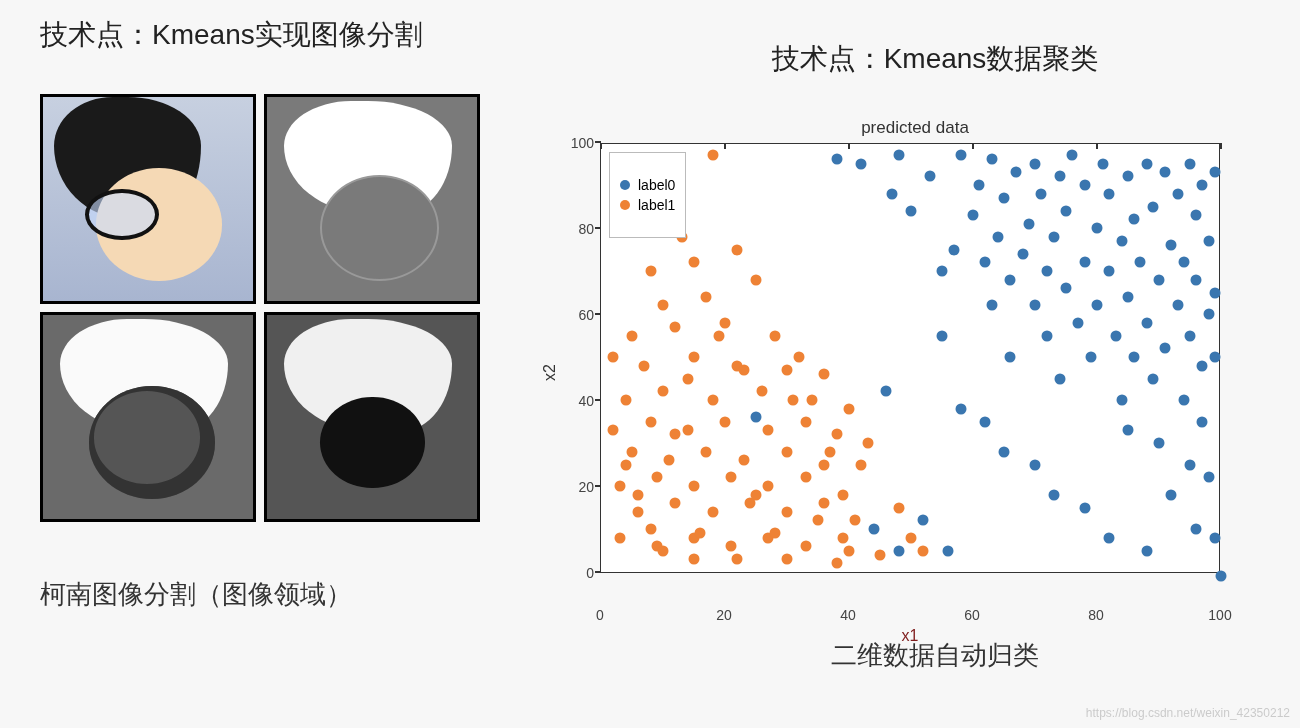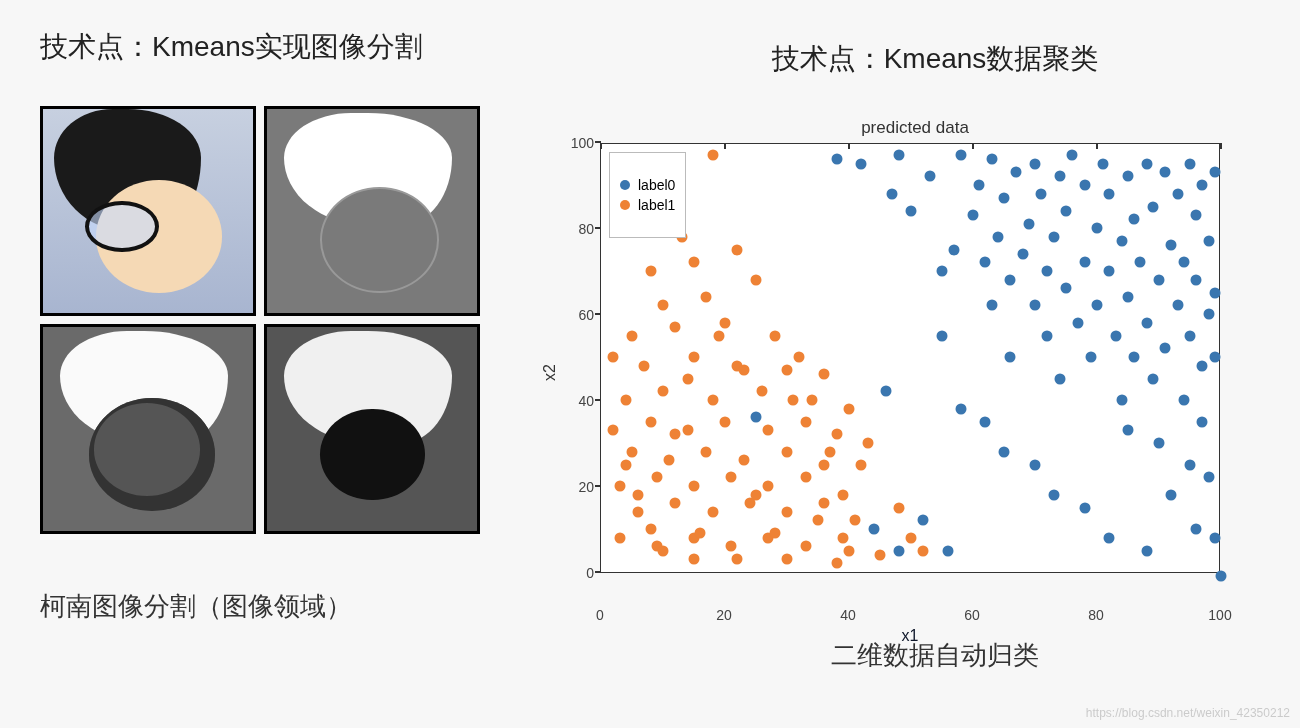--- a/index.html
+++ b/index.html
@@ -11,21 +11,21 @@
       position: relative;
       overflow: hidden;
     }
     .container {
       display: flex;
       width: 100%;
       height: 100%;
     }
     .left-panel {
       width: 520px;
-      padding: 28px 30px 30px 40px;
+      padding: 16px 30px 30px 40px;
     }
     .right-panel {
       flex: 1;
       padding: 40px 30px 30px 20px;
     }
     .title {
       font-size: 28px;
       font-weight: 400;
       color: #222;
       margin-bottom: 40px;
@@ -207,21 +207,21 @@
     .x-tick {
       position: absolute;
       font-size: 14px;
       color: #444;
       transform: translateX(-50%);
       top: 4px;
     }
     .x-axis-label {
       text-align: center;
       font-size: 16px;
-      color: #0f172a;
+      color: #7f1d1d;
       margin-left: 60px;
       width: 620px;
       margin-top: 2px;
     }
     .legend {
       position: absolute;
       top: 8px;
       left: 8px;
       background: #fff;
       border: 1px solid #bbb;

